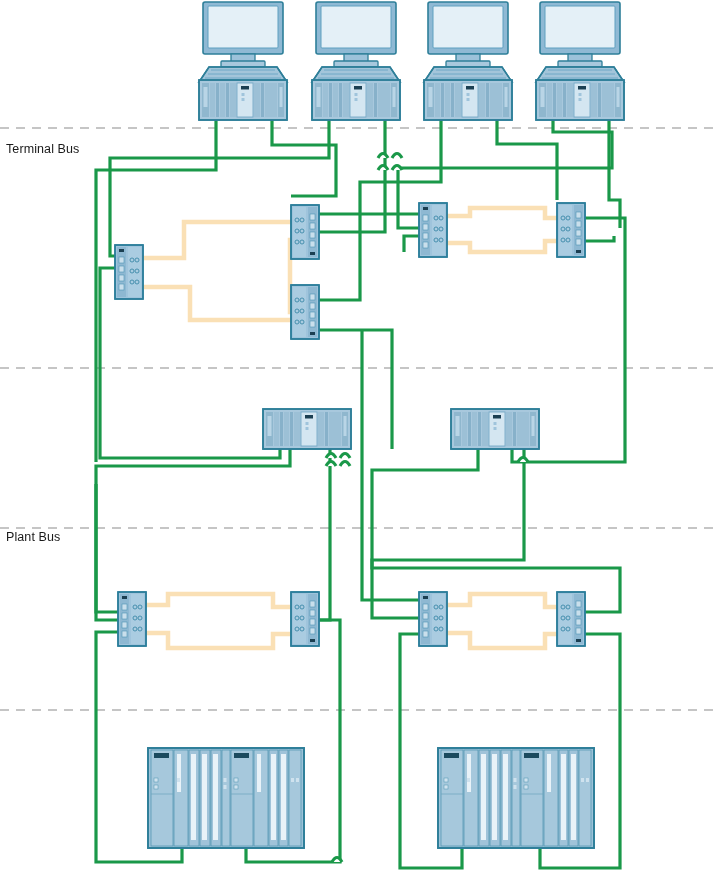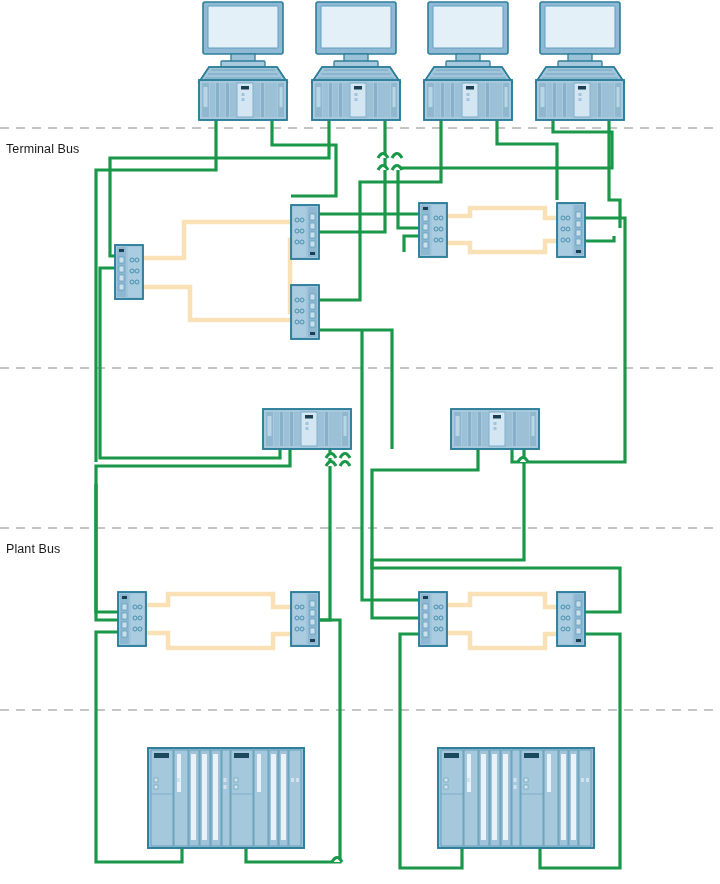--- a/index.html
+++ b/index.html
@@ -300,15 +300,15 @@
       </g>
       <g>
         <use href="#sym-plc-rack" x="438" y="748"></use>
       </g>
     </g>
 
   </svg>
 
   <div class="zone-label" style="left:6px; top:142px;">Terminal Bus</div>
 
-  <div class="zone-label" style="left:6px; top:542px;text-align:right;">Plant Bus</div>
+  <div class="zone-label" style="left:6px; top:530px;text-align:right;">Plant Bus</div>
 
 </div>
 
 </body></html>

